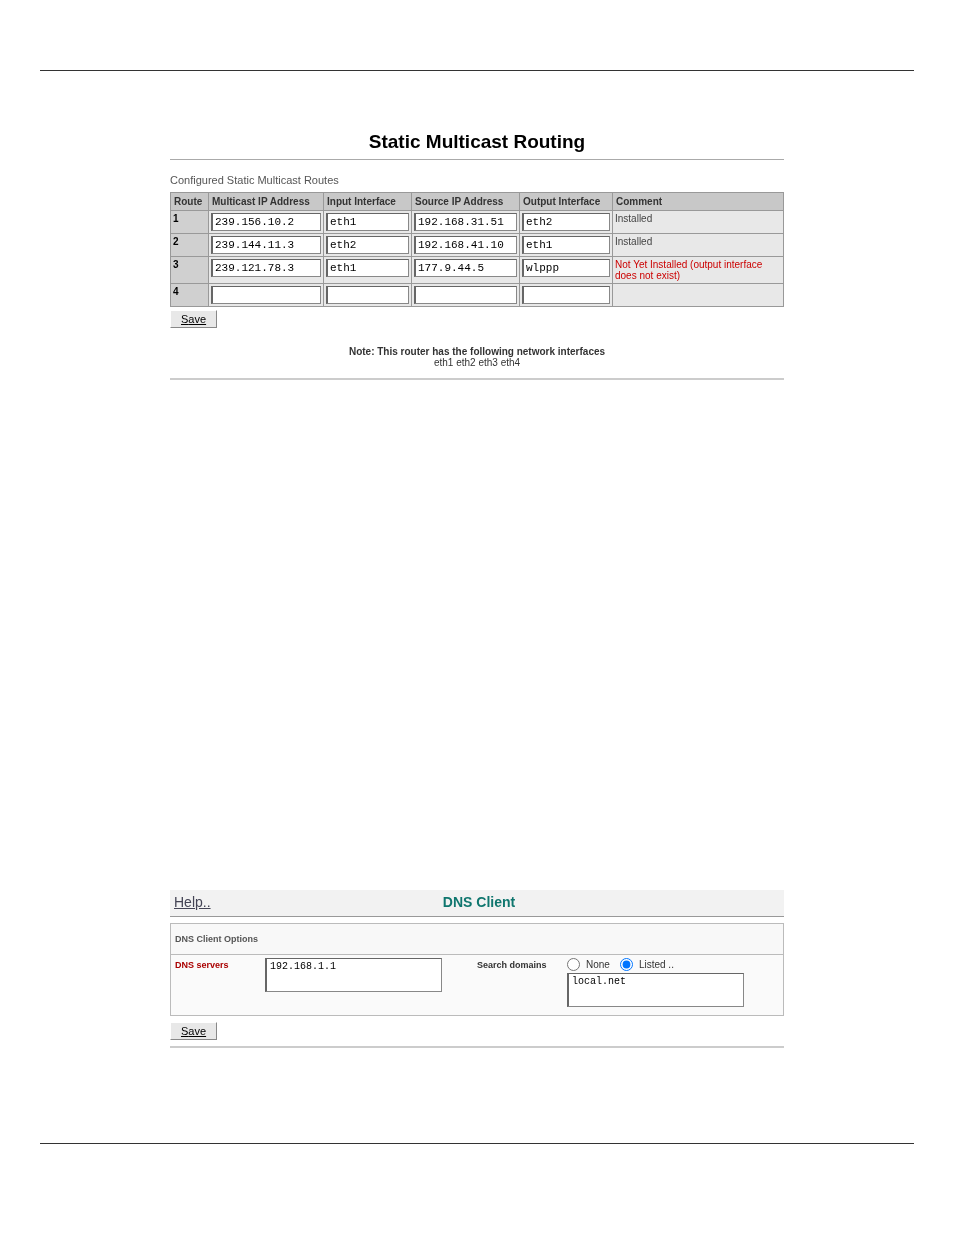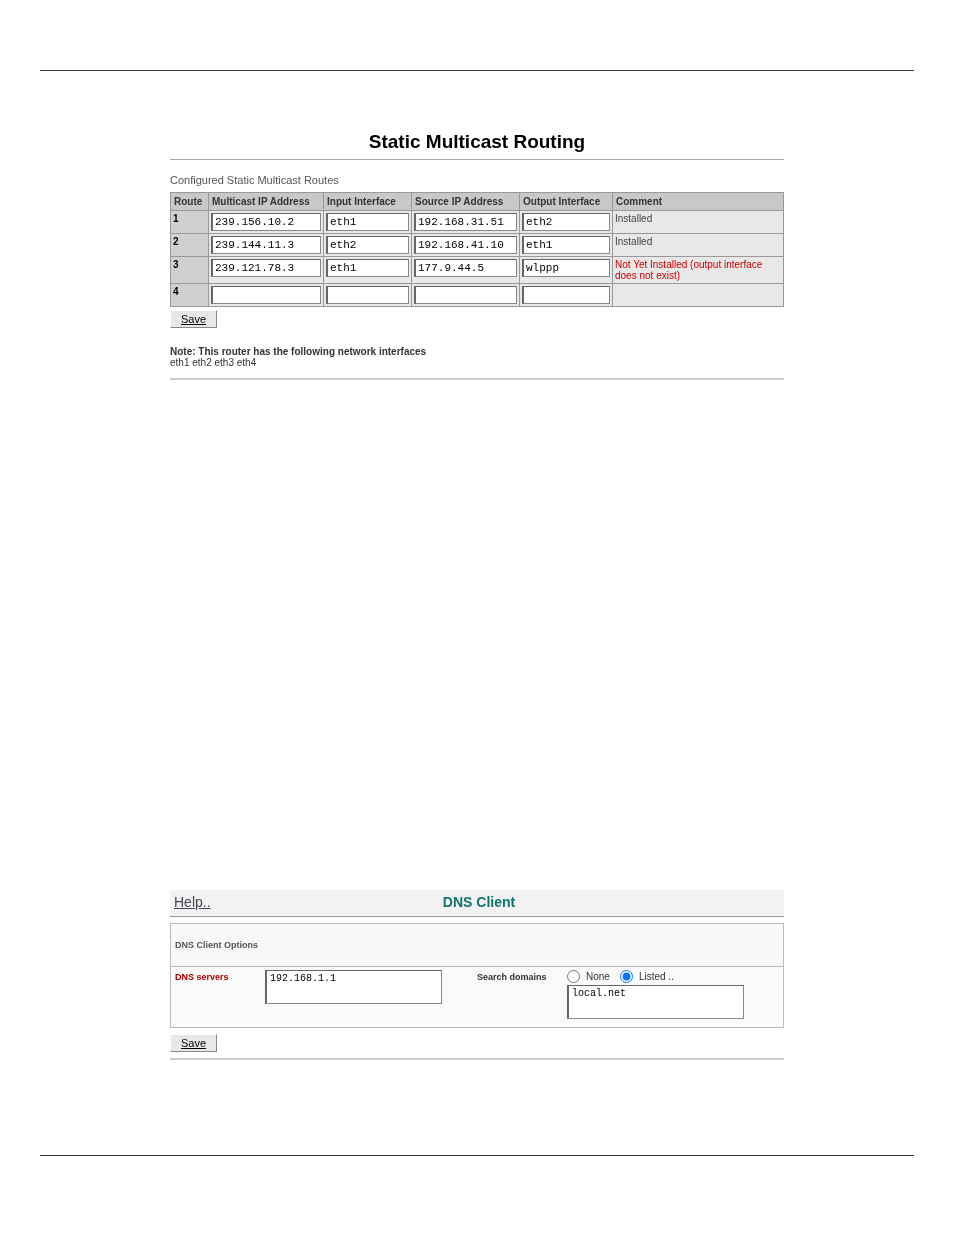--- a/index.html
+++ b/index.html
@@ -101,20 +101,21 @@
     border-top-color: #fff;
     border-left-color: #fff;
     text-decoration: underline;
     cursor: pointer;
   }
   .save-btn::first-letter { text-decoration: underline; }
   .note {
     margin-top: 18px;
     font-size: 10px;
     color: #333;
+    text-align: center;
   }
   .note b { font-weight: bold; }
 
   
   .panel2 {
     margin: 510px 130px 0 130px;
     font-size: 10px;
     border-bottom: 2px solid #ccc;
     padding-bottom: 6px;
   }
@@ -138,21 +139,21 @@
     text-align: center;
     flex: 1 1 auto;
   }
   .options-header {
     font-size: 9px;
     font-weight: bold;
     color: #555;
     border: 1px solid #bbb;
     border-bottom: none;
     background: #f8f8f8;
-    padding: 16px 4px;
+    padding: 10px 4px;
     margin-top: 6px;
   }
   .options-body {
     border: 1px solid #bbb;
     background: #fafafa;
     display: flex;
     padding: 3px 4px 6px 4px;
   }
   .opt-col { display: flex; flex: 1 1 50%; }
   .opt-label {

